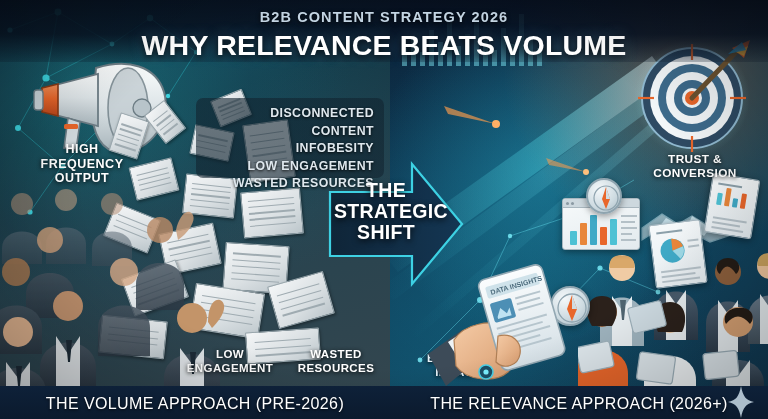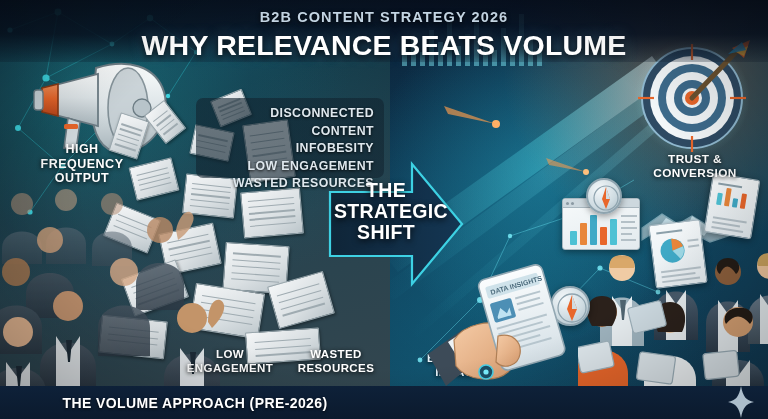--- a/index.html
+++ b/index.html
@@ -158,21 +158,21 @@
   .beam { position: absolute; z-index: 5; pointer-events: none; }
 
   
   .bottom-bar {
     position: absolute; left: 0; top: 386px; width: 768px; height: 33px;
     background: linear-gradient(180deg, #0e2139 0%, #0b1a2d 100%);
     z-index: 40;
   }
   .bb-left, .bb-right {
     position: absolute; top: 9px;
-    color: #ffffff; font-size: 14px; font-weight: bold; letter-spacing: .4px;
+    color: #ffffff; font-size: 16px; font-weight: normal; letter-spacing: .4px;
     text-shadow: 0 1px 3px rgba(0,0,0,0.8);
   }
   .bb-left  { left: 0;   width: 390px; text-align: center; }
   .bb-right { left: 390px; width: 378px; text-align: center; }
   .sparkle {
     position: absolute; left: 728px; top: 386px; width: 26px; height: 32px; z-index: 41;
   }
 
   
   .vignette {
@@ -671,18 +671,19 @@
   <div class="arrow-text">
     <div>THE</div>
     <div>STRATEGIC</div>
     <div>SHIFT</div>
   </div>
 
   <div class="vignette"></div>
 
   <div class="bottom-bar">
     <div class="bb-left">THE VOLUME APPROACH (PRE-2026)</div>
+    <div class="bb-right">THE RELEVANCE APPROACH (2026+)</div>
   </div>
   <svg class="sparkle" viewBox="0 0 26 32">
     <path d="M13 0 C15 11 18 14 26 16 C18 18 15 21 13 32 C11 21 8 18 0 16 C8 14 11 11 13 0 Z" fill="#c9dbe6" opacity="0.85"></path>
   </svg>
 
 </div>
 
 </body></html>

